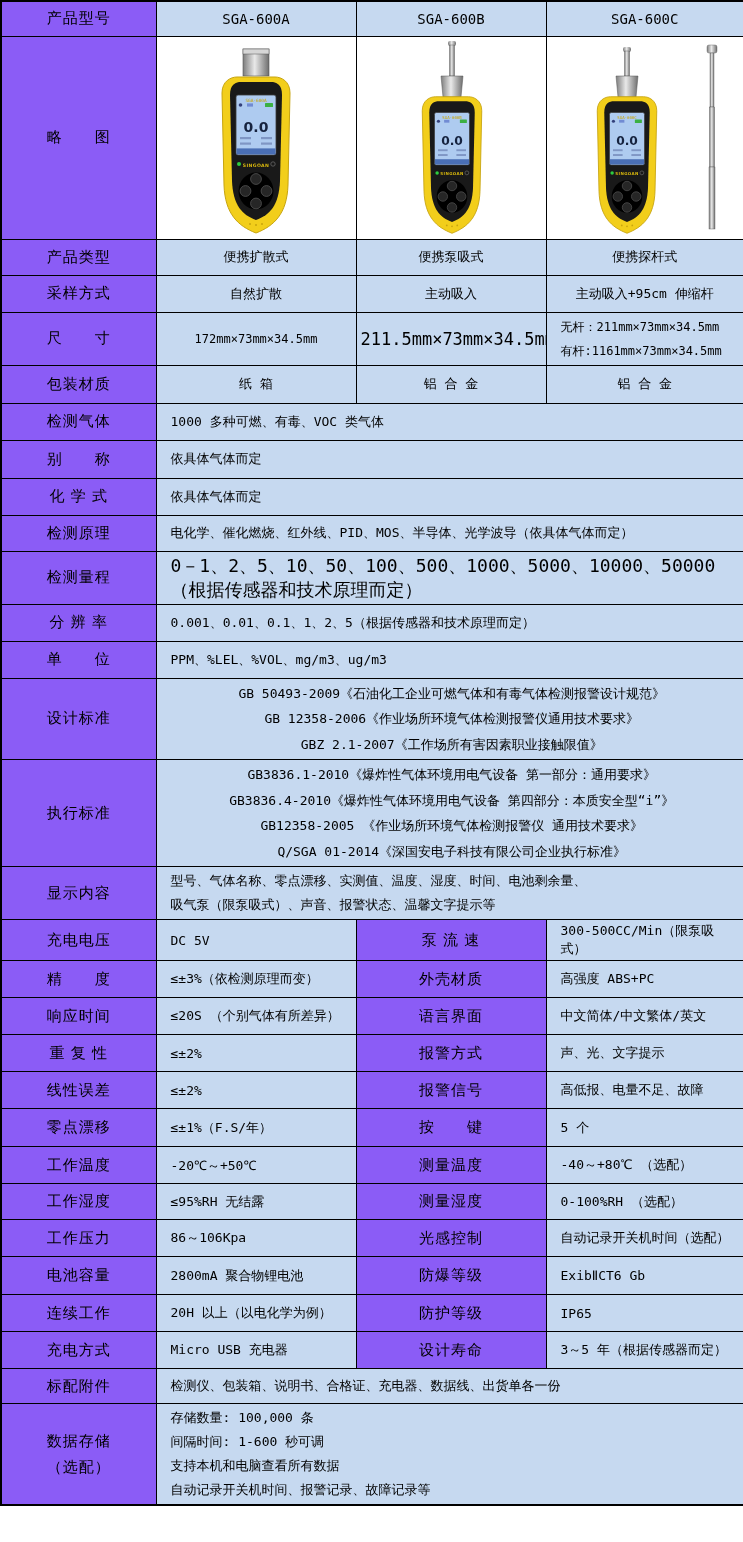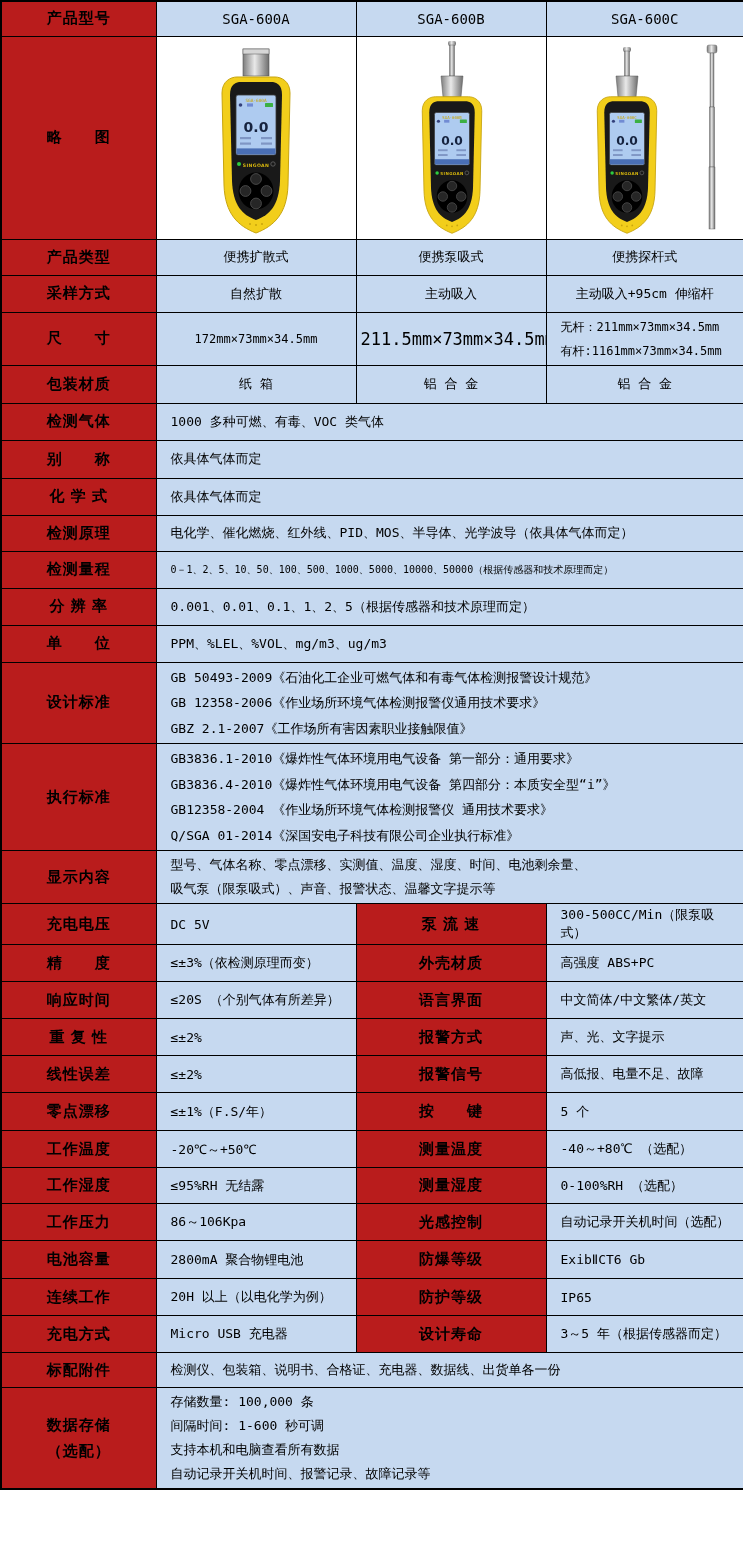--- a/index.html
+++ b/index.html
@@ -10,42 +10,42 @@
     border-collapse: collapse;
     table-layout: fixed;
     border: 2px solid #000;
   }
   table.spec td {
     border: 1.6px solid #000;
     overflow: hidden;
     vertical-align: middle;
   }
   td.lbl {
-    background: #b91c1c;
+    background: #8b5cf6;
     text-align: center;
-    font-weight: bold;
+    font-weight: normal;
     font-size: 15px;
     color: #000;
     letter-spacing: 1px;
   }
   td.val {
     background: #C6D9F0;
     font-size: 13px;
     color: #000;
     padding: 2px 10px 2px 14px;
     font-family: "DejaVu Sans Mono", "Liberation Mono", monospace;
   }
   td.val.cen { text-align: center; padding: 2px 4px; }
   td.pic {
     background: #ffffff;
     text-align: center;
     vertical-align: middle;
     padding: 0;
   }
-  .line { line-height: 25.5px; white-space: nowrap; }
+  .line { line-height: 25.5px; white-space: nowrap; text-align: center; }
   .line2 { line-height: 24px; white-space: nowrap; }
   .dimline { line-height: 24px; white-space: nowrap; }
 </style>
 </head>
 <body>
 
 <svg width="0" height="0" style="position:absolute" aria-hidden="true">
   <defs>
     <linearGradient id="metal" x1="0" y1="0" x2="1" y2="0">
       <stop offset="0" stop-color="#7d7d7d"></stop>
@@ -169,21 +169,21 @@
   <tr style="height:37px">
     <td class="lbl">化 学 式</td>
     <td class="val" colspan="3">依具体气体而定</td>
   </tr>
   <tr style="height:36px">
     <td class="lbl">检测原理</td>
     <td class="val" colspan="3">电化学、催化燃烧、红外线、PID、MOS、半导体、光学波导（依具体气体而定）</td>
   </tr>
   <tr style="height:37px">
     <td class="lbl">检测量程</td>
-    <td class="val" colspan="3" style="font-size:10px">0－1、2、5、10、50、100、500、1000、5000、10000、50000（根据传感器和技术原理而定）</td>
+    <td class="val" colspan="3" style="font-size:18px">0－1、2、5、10、50、100、500、1000、5000、10000、50000（根据传感器和技术原理而定）</td>
   </tr>
   <tr style="height:37px">
     <td class="lbl">分 辨 率</td>
     <td class="val" colspan="3">0.001、0.01、0.1、1、2、5（根据传感器和技术原理而定）</td>
   </tr>
   <tr style="height:37px">
     <td class="lbl">单　　位</td>
     <td class="val" colspan="3">PPM、%LEL、%VOL、mg/m3、ug/m3</td>
   </tr>
 
@@ -194,21 +194,21 @@
       <div class="line">GB 12358-2006《作业场所环境气体检测报警仪通用技术要求》</div>
       <div class="line">GBZ 2.1-2007《工作场所有害因素职业接触限值》</div>
     </td>
   </tr>
 
   <tr style="height:103px">
     <td class="lbl">执行标准</td>
     <td class="val" colspan="3">
       <div class="line">GB3836.1-2010《爆炸性气体环境用电气设备  第一部分：通用要求》</div>
       <div class="line">GB3836.4-2010《爆炸性气体环境用电气设备  第四部分：本质安全型“i”》</div>
-      <div class="line">GB12358-2004 《作业场所环境气体检测报警仪  通用技术要求》</div>
+      <div class="line">GB12358-2005 《作业场所环境气体检测报警仪  通用技术要求》</div>
       <div class="line">Q/SGA 01-2014《深国安电子科技有限公司企业执行标准》</div>
     </td>
   </tr>
 
   <tr style="height:51px">
     <td class="lbl">显示内容</td>
     <td class="val" colspan="3">
       <div class="line2">型号、气体名称、零点漂移、实测值、温度、湿度、时间、电池剩余量、</div>
       <div class="line2">吸气泵（限泵吸式）、声音、报警状态、温馨文字提示等</div>
     </td>

